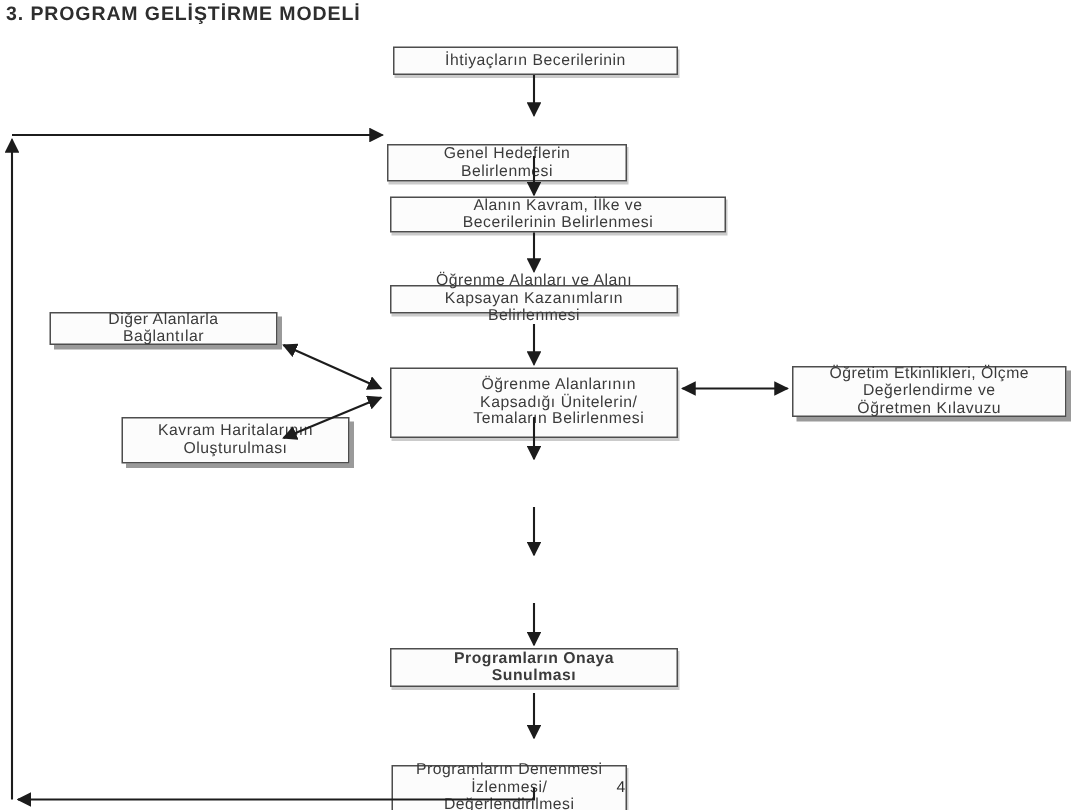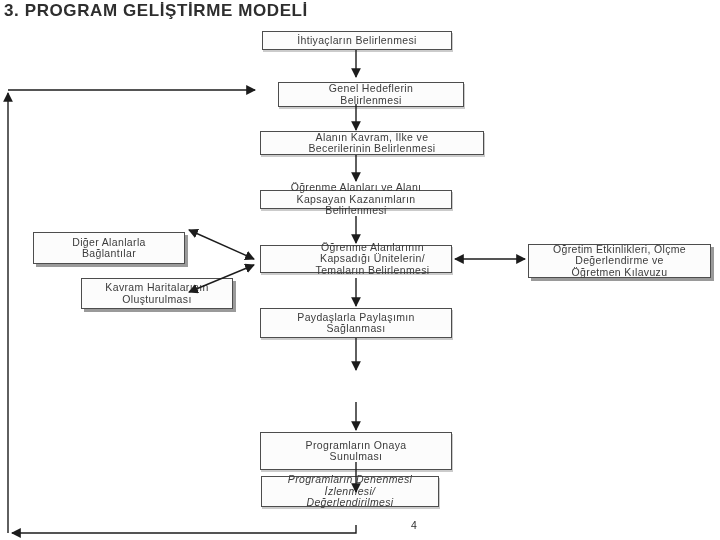--- a/index.html
+++ b/index.html
@@ -7,21 +7,21 @@
     position: relative;
     width: 720px;
     height: 540px;
     background: #ffffff;
     overflow: hidden;
     font-family: "Liberation Sans", sans-serif;
   }
   #slide-title {
     position: absolute;
     left: 4px; top: 1px;
-    font-size: 17px;
+    font-size: 13px;
     font-weight: 600;
     letter-spacing: 0.6px;
     color: #2e2e2e;
     white-space: nowrap;
   }
   .node {
     position: absolute;
     box-sizing: border-box;
     border: 1px solid #4d4d4d;
     background: #fcfcfc;
@@ -58,40 +58,38 @@
     z-index: 3;
   }
 </style>
 </head>
 <body>
 
 <div id="canvas">
 
   <div id="slide-title">3. PROGRAM GELİŞTİRME MODELİ</div>
 
-  <div class="node main" style="left:262px; top:31px;  width:190px; height:19px;">İhtiyaçların Belirlenmesi</div>
-  <div class="node main" style="left:258px; top:82px;  width:186px; height:25px;margin-left:20px;">Genel Hedeflerin
+  <div class="node main" style="left:262px; top:31px;  width:190px; height:19px;">İhtiyaçların Becerilerinin</div>
+  <div class="node main" style="left:258px; top:96px;  width:160px; height:25px;">Genel Hedeflerin
 Belirlenmesi</div>
   <div class="node main" style="left:260px; top:131px; width:224px; height:24px;">Alanın Kavram, İlke ve
 Becerilerinin Belirlenmesi</div>
   <div class="node main" style="left:260px; top:172px; width:192px; height:19px;margin-top:18px;">Öğrenme Alanları ve Alanı
 Kapsayan Kazanımların
 Belirlenmesi</div>
-  <div class="node main" style="left:260px; top:245px; width:192px; height:28px;padding-left:33px;">Öğrenme Alanlarının
+  <div class="node main" style="left:260px; top:245px; width:192px; height:47px;padding-left:33px;">Öğrenme Alanlarının
 Kapsadığı Ünitelerin/
 Temaların Belirlenmesi</div>
-  <div class="node main" style="left:260px; top:308px; width:192px; height:30px;">Paydaşlarla Paylaşımın
-Sağlanması</div>
-  <div class="node main" style="left:260px; top:432px; width:192px; height:38px;">Programların Onaya
+  <div class="node main" style="left:260px; top:432px; width:192px; height:26px;font-weight:bold;">Programların Onaya
 Sunulması</div>
-  <div class="node main" style="left:261px; top:476px; width:178px; height:31px;font-style:italic;">Programların Denenmesi
+  <div class="node main" style="left:261px; top:510px; width:157px; height:31px;">Programların Denenmesi
 İzlenmesi/
 Değerlendirilmesi</div>
 
-  <div class="node satellite" style="left:33px; top:232px; width:152px; height:32px;">Diğer Alanlarla
+  <div class="node satellite" style="left:33px; top:208px; width:152px; height:22px;">Diğer Alanlarla
 Bağlantılar</div>
   <div class="node satellite" style="left:33px; top:278px; width:152px; height:31px;margin-left:48px;">Kavram Haritalarının
 Oluşturulması</div>
 
   <div class="node satellite" style="left:528px; top:244px; width:183px; height:34px;text-align:center;">Öğretim Etkinlikleri, Ölçme
 Değerlendirme ve
 Öğretmen Kılavuzu</div>
 
   <svg id="connector-layer" viewBox="0 0 720 540" xmlns="http://www.w3.org/2000/svg">
     <defs>

